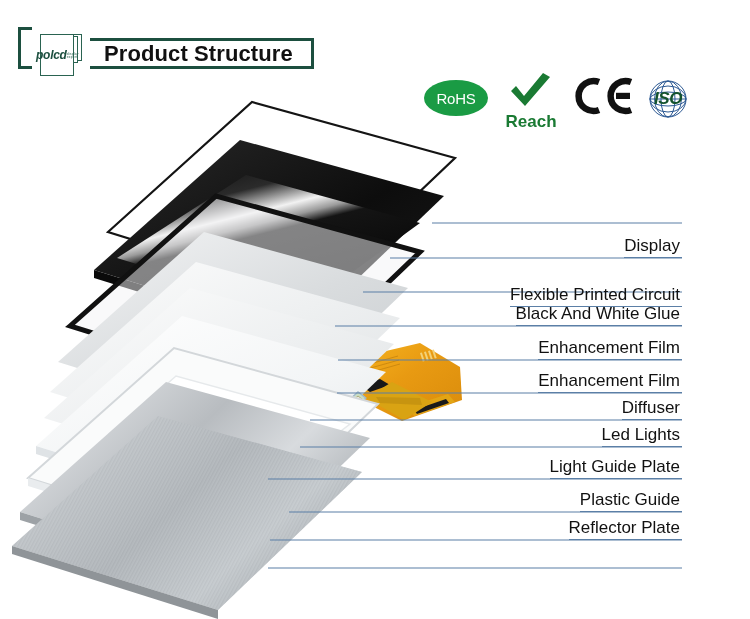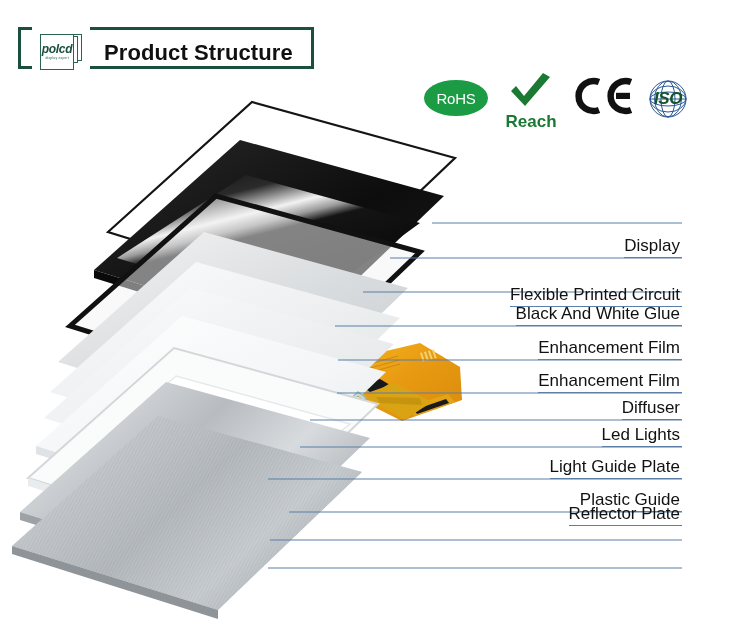--- a/index.html
+++ b/index.html
@@ -48,22 +48,22 @@
     position: relative;
   }
   .logo-sheet {
     position: absolute;
     box-sizing: border-box;
     border: 1.5px solid #2a6351;
     background: #ffffff;
   }
   .logo-sheet.back2 { width: 30px; height: 27px; left: 20px; top: 7px; }
   .logo-sheet.back1 { width: 30px; height: 27px; left: 16px; top: 9px; }
-  .logo-sheet.front { width: 34px; height: 36px; left: 8px; top: 7px;
-                      display:flex; flex-direction:column; align-items:center; justify-content:center; }
+  .logo-sheet.front { width: 34px; height: 42px; left: 8px; top: 7px;
+                      display:flex; flex-direction:row; align-items:center; justify-content:center; }
   #logo-wordmark {
     position: relative;
     font-size: 12px;
     font-weight: bold;
     font-style: italic;
     color: #1c4f3f;
     letter-spacing: -0.3px;
     line-height: 1;
   }
   #logo-tagline {
@@ -74,21 +74,22 @@
     line-height: 1;
     margin-top: 2px;
     transform: scale(1.05);
   }
   #title-boxed {
     border: 3px solid #1c4f3f;
     border-left: none;
     box-sizing: border-box;
     padding: 0 18px 0 14px;
     display: flex;
-    align-items: flex-end;
+    align-items: flex-start;
+    margin-top: 11px;
   }
   #page-title {
     font-size: 22px;
     font-weight: bold;
     color: #111111;
     white-space: nowrap;
     letter-spacing: 0.1px;
   }
 
   
@@ -442,20 +443,20 @@
       <span class="callout-rule"></span>
     </div>
     <div class="callout-row" style="top: 457px;">
       <span class="callout-label">Light Guide Plate</span>
       <span class="callout-rule"></span>
     </div>
     <div class="callout-row" style="top: 490px;">
       <span class="callout-label">Plastic Guide</span>
       <span class="callout-rule"></span>
     </div>
-    <div class="callout-row" style="top: 504px;">
+    <div class="callout-row" style="top: 518px;">
       <span class="callout-label">Reflector Plate</span>
       <span class="callout-rule"></span>
     </div>
     <div class="callout-row" style="top: 546px;">
       <span class="callout-rule"></span>
     </div>
   </div>
 
 </body></html>

